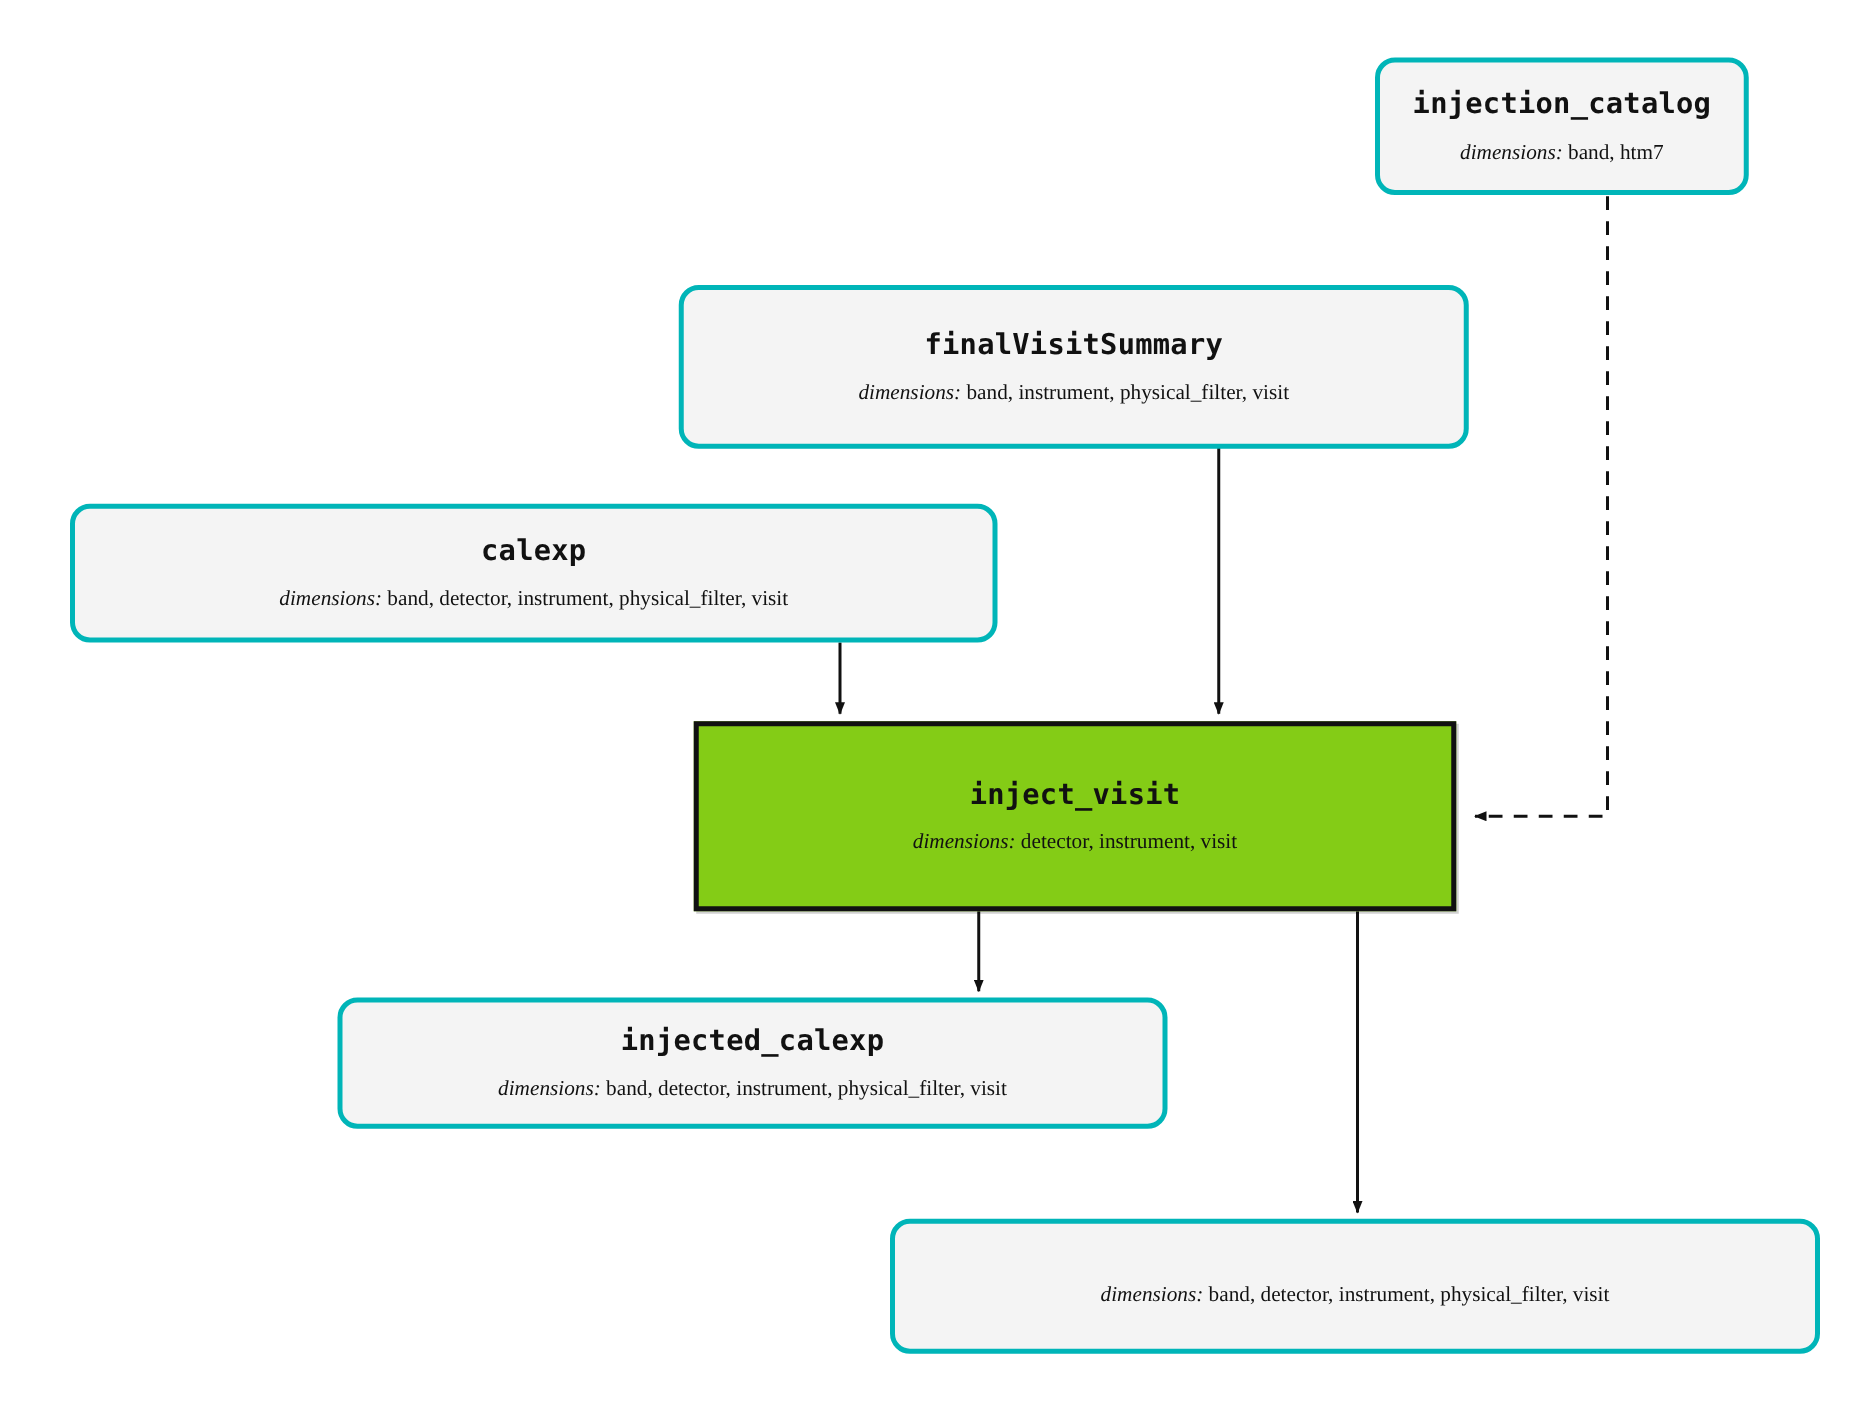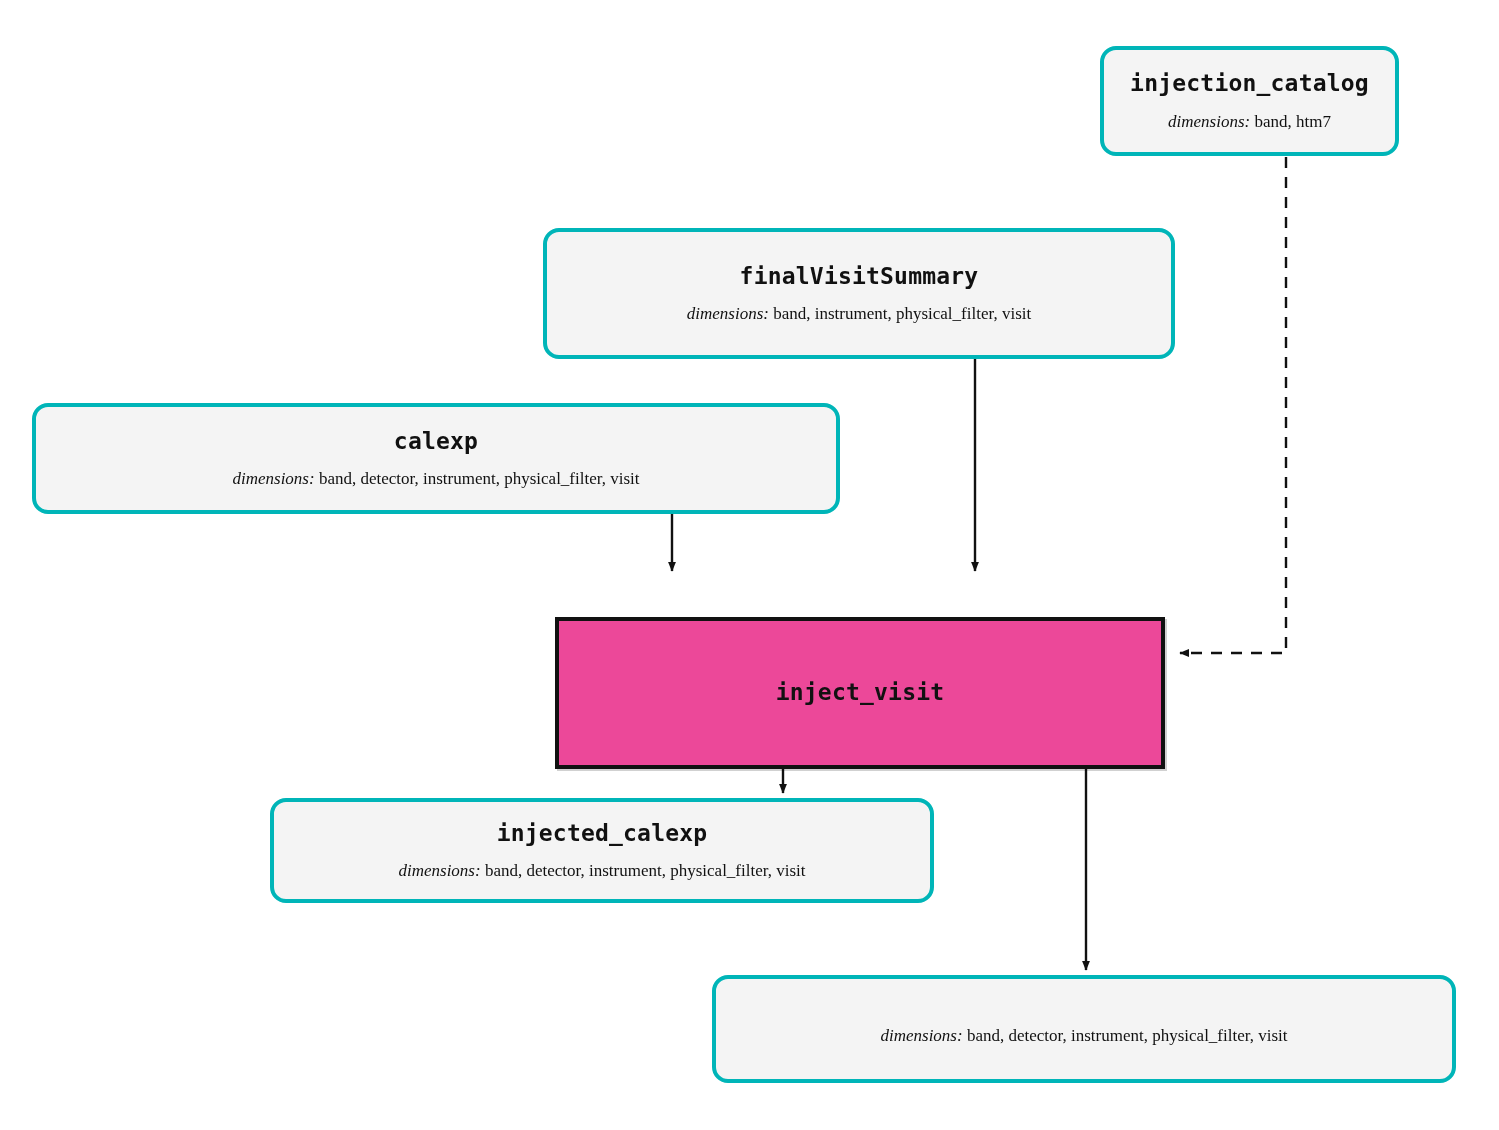--- a/index.html
+++ b/index.html
@@ -24,25 +24,24 @@
     align-items: center;
     justify-content: center;
     text-align: center;
   }
   .dataset-node {
     background: #f4f4f4;
     border: 4px solid #00b5b8;
     border-radius: 16px;
   }
   .task-node {
-    background: #ec4899;
+    background: #84cc16;
     border: 4px solid #111111;
     border-radius: 0;
     box-shadow: 2px 2px 0 0 rgba(0,0,0,0.18);
-    margin-top: 40px;
   }
   .node-title {
     font-family: "DejaVu Sans Mono", monospace;
     font-weight: bold;
     font-size: 23px;
     color: #111111;
     letter-spacing: 0.2px;
     line-height: 1.2;
     white-space: nowrap;
   }
@@ -113,27 +112,28 @@
   <div class="node dataset-node" style="left:1100px; top:46px; width:299px; height:110px;">
     <div class="node-title">injection_catalog</div>
     <div class="dims-line"><span class="dims-label">dimensions:</span><span class="dims-value"> band, htm7</span></div>
   </div>
 
   <div class="node dataset-node" style="left:543px; top:228px; width:632px; height:131px;">
     <div class="node-title">finalVisitSummary</div>
     <div class="dims-line"><span class="dims-label">dimensions:</span><span class="dims-value"> band, instrument, physical_filter, visit</span></div>
   </div>
 
-  <div class="node dataset-node" style="left:32px; top:403px; width:808px; height:111px;">
+  <div class="node dataset-node" style="left:56px; top:403px; width:742px; height:111px;">
     <div class="node-title">calexp</div>
     <div class="dims-line"><span class="dims-label">dimensions:</span><span class="dims-value"> band, detector, instrument, physical_filter, visit</span></div>
   </div>
 
   <div class="node task-node" style="left:555px; top:577px; width:610px; height:152px;">
     <div class="node-title">inject_visit</div>
+    <div class="dims-line"><span class="dims-label">dimensions:</span><span class="dims-value"> detector, instrument, visit</span></div>
   </div>
 
   <div class="node dataset-node" style="left:270px; top:798px; width:664px; height:105px;">
     <div class="node-title">injected_calexp</div>
     <div class="dims-line"><span class="dims-label">dimensions:</span><span class="dims-value"> band, detector, instrument, physical_filter, visit</span></div>
   </div>
 
   <div class="node dataset-node" style="left:712px; top:975px; width:744px; height:108px;">
     <div class="dims-line"><span class="dims-label">dimensions:</span><span class="dims-value"> band, detector, instrument, physical_filter, visit</span></div>
   </div>

